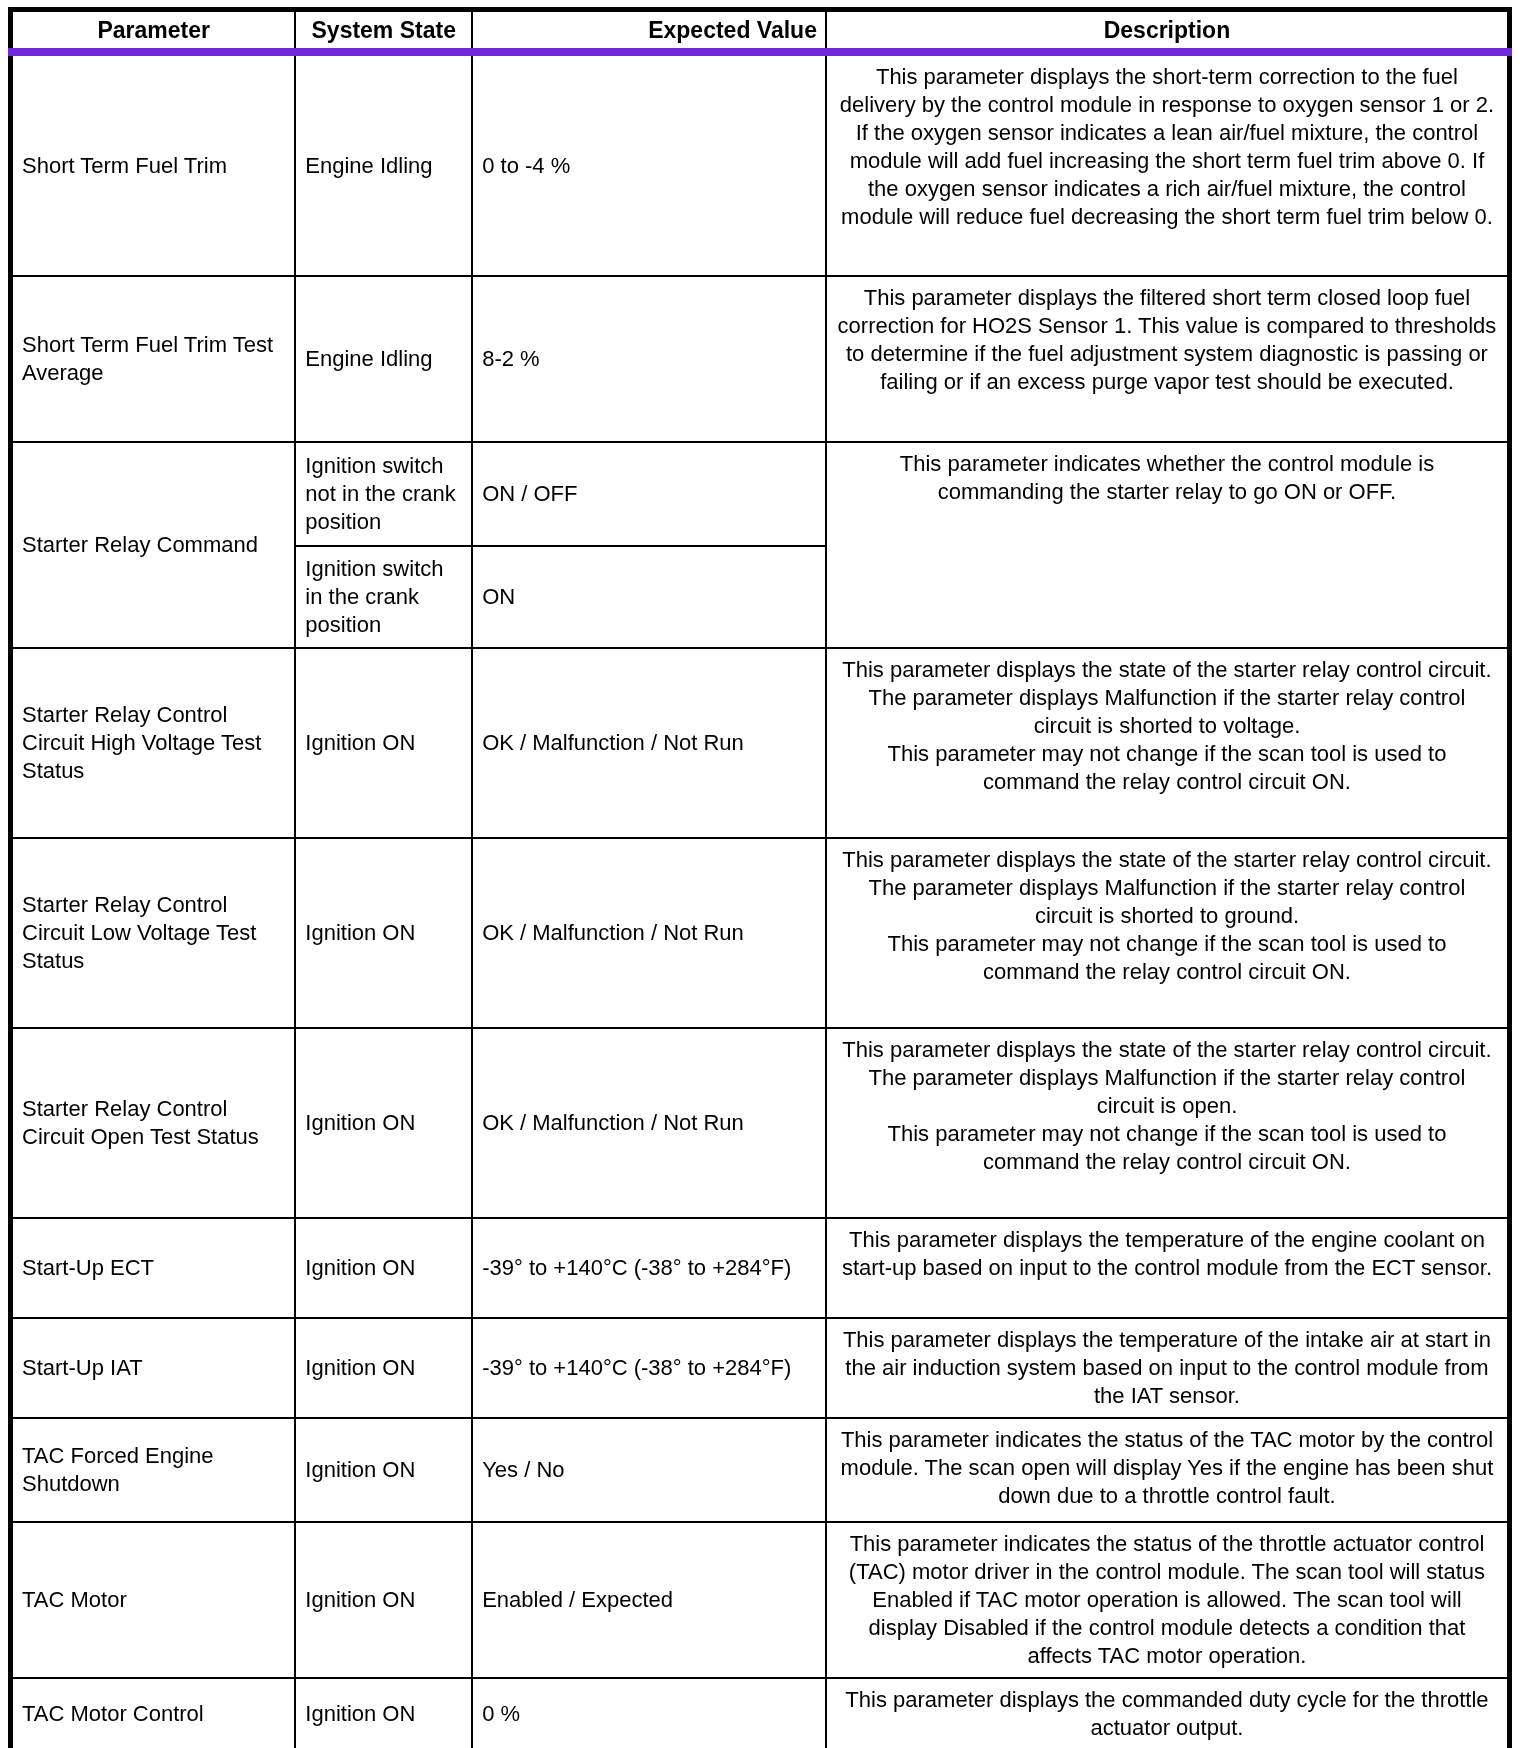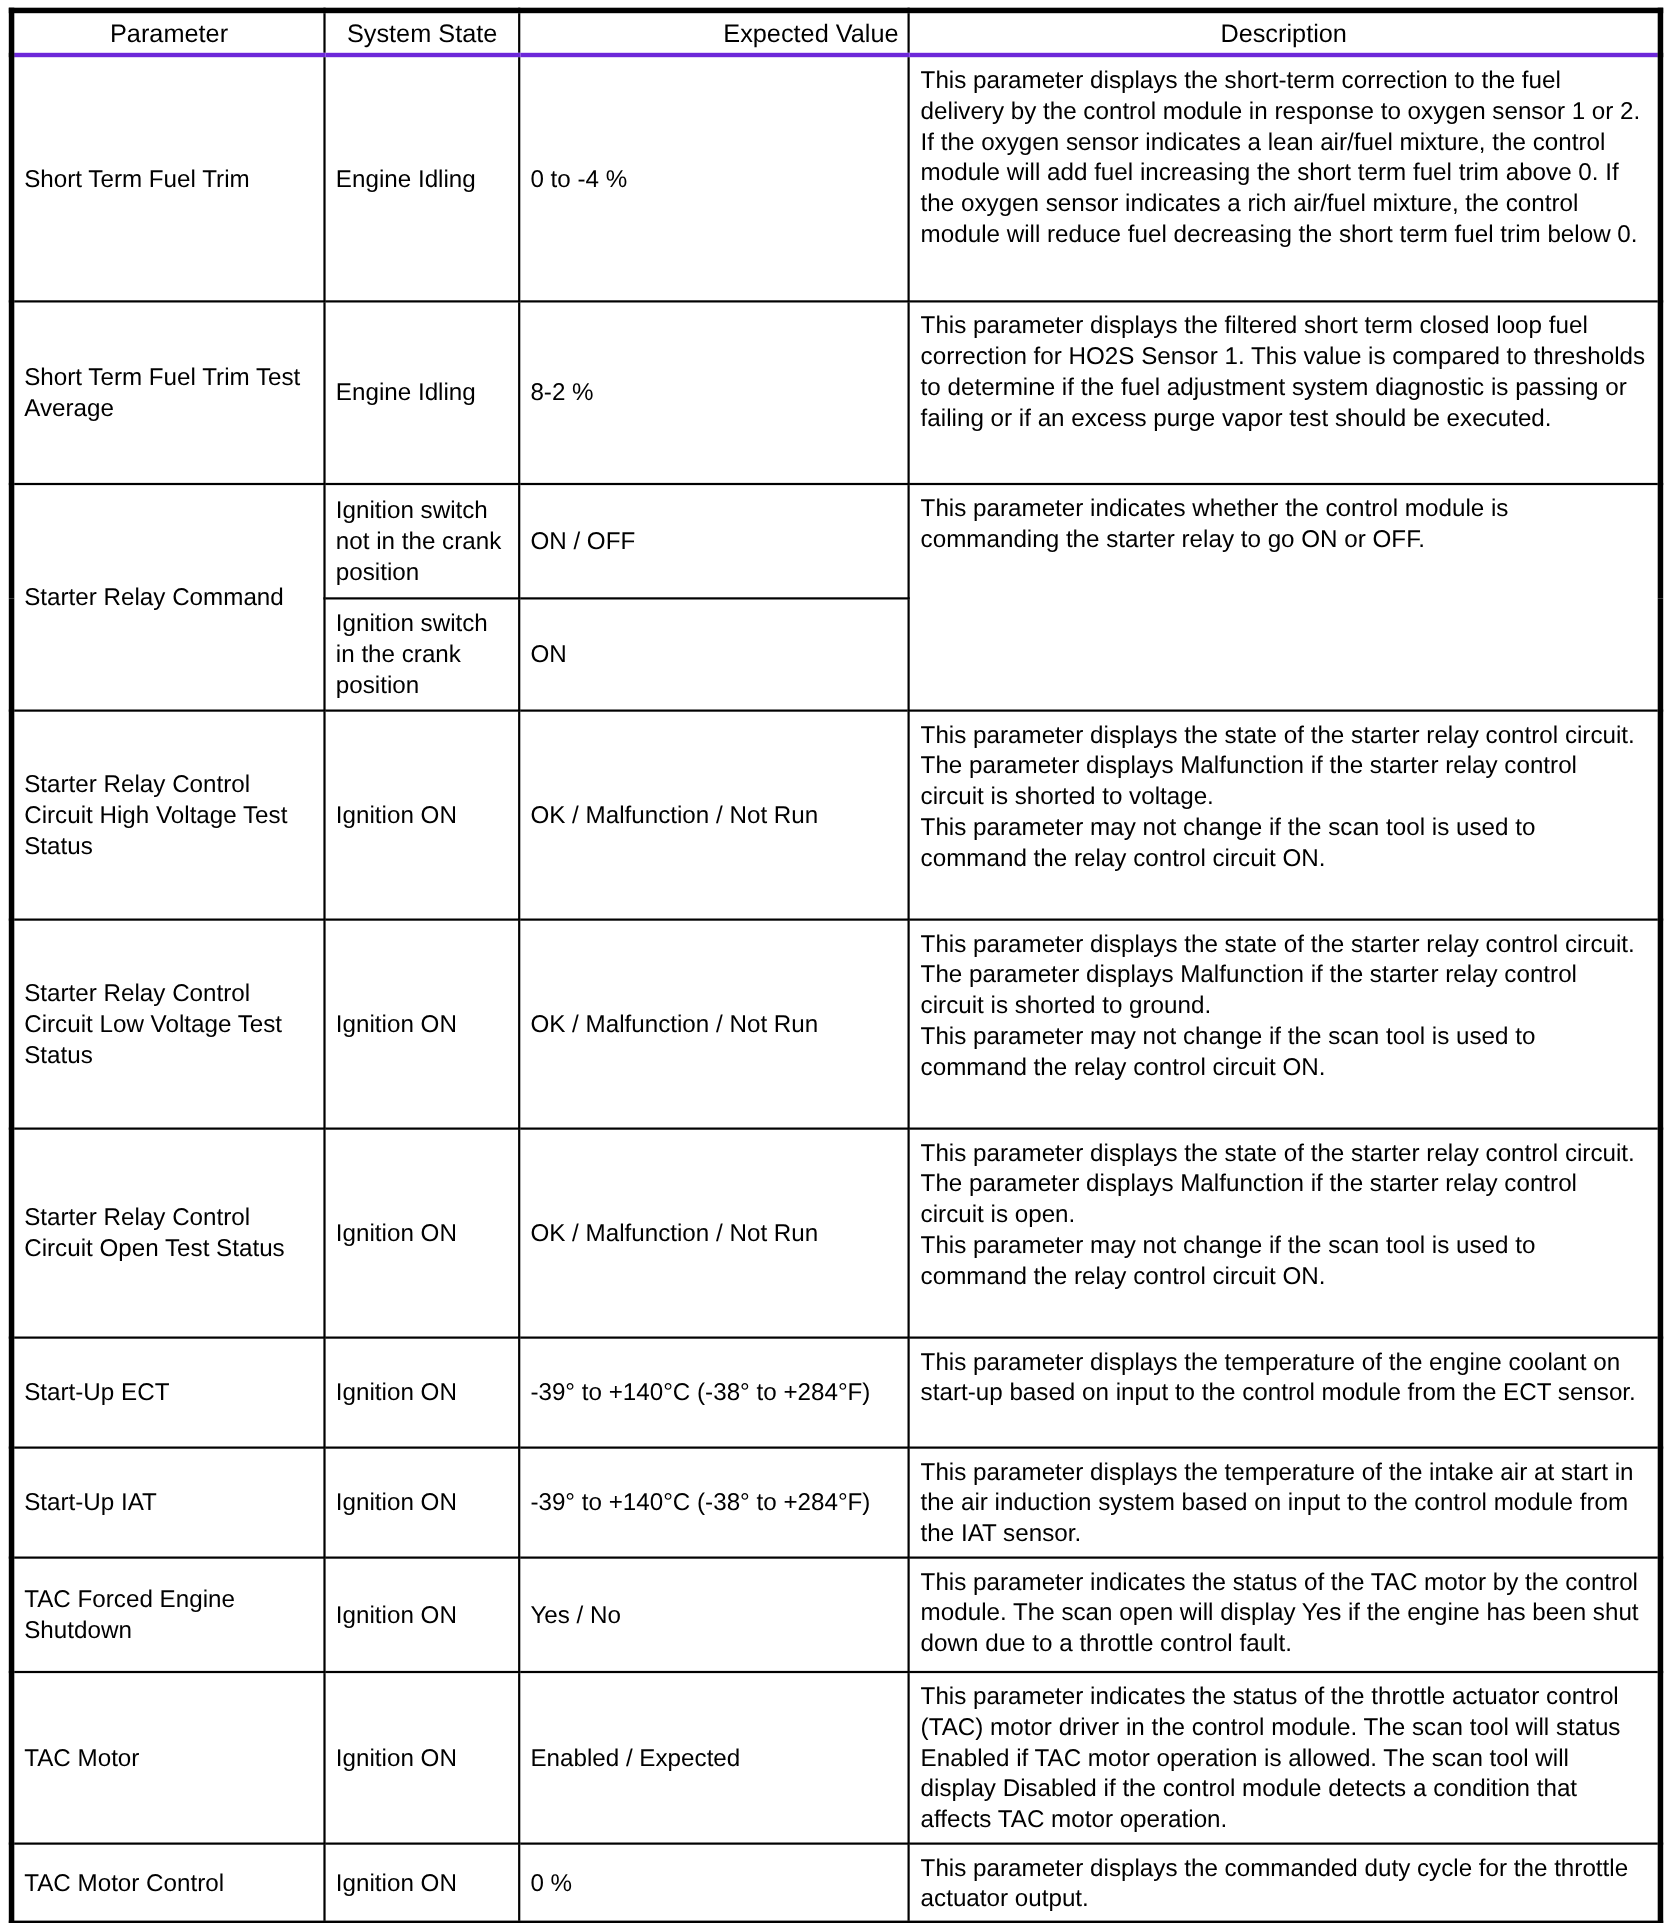--- a/index.html
+++ b/index.html
@@ -22,42 +22,43 @@
     table-layout: fixed;
     background: #fff;
   }
   th, td {
     border: 2px solid #000;
     color: #000;
     overflow: hidden;
   }
   thead th {
     font-size: 23px;
-    font-weight: normal;
+    font-weight: bold;
     text-align: center;
     padding: 3px 8px;
     height: 30px;
-    border-bottom: 4px solid #6d28d9;
+    border-bottom: 8px solid #6d28d9;
   }
   thead th.align-left {
     text-align: right;
   }
   td {
     font-size: 22px;
     line-height: 28px;
     vertical-align: middle;
     text-align: left;
     padding: 4px 9px;
   }
   td.desc {
     vertical-align: top;
     padding: 7px 10px 6px 10px;
   }
   td.desc p {
     margin: 0;
+    text-align: center;
   }
   td.desc p + p {
   }
 </style>
 </head>
 <body>
 
 <div class="page">
   <table class="param-table">
     <colgroup>

